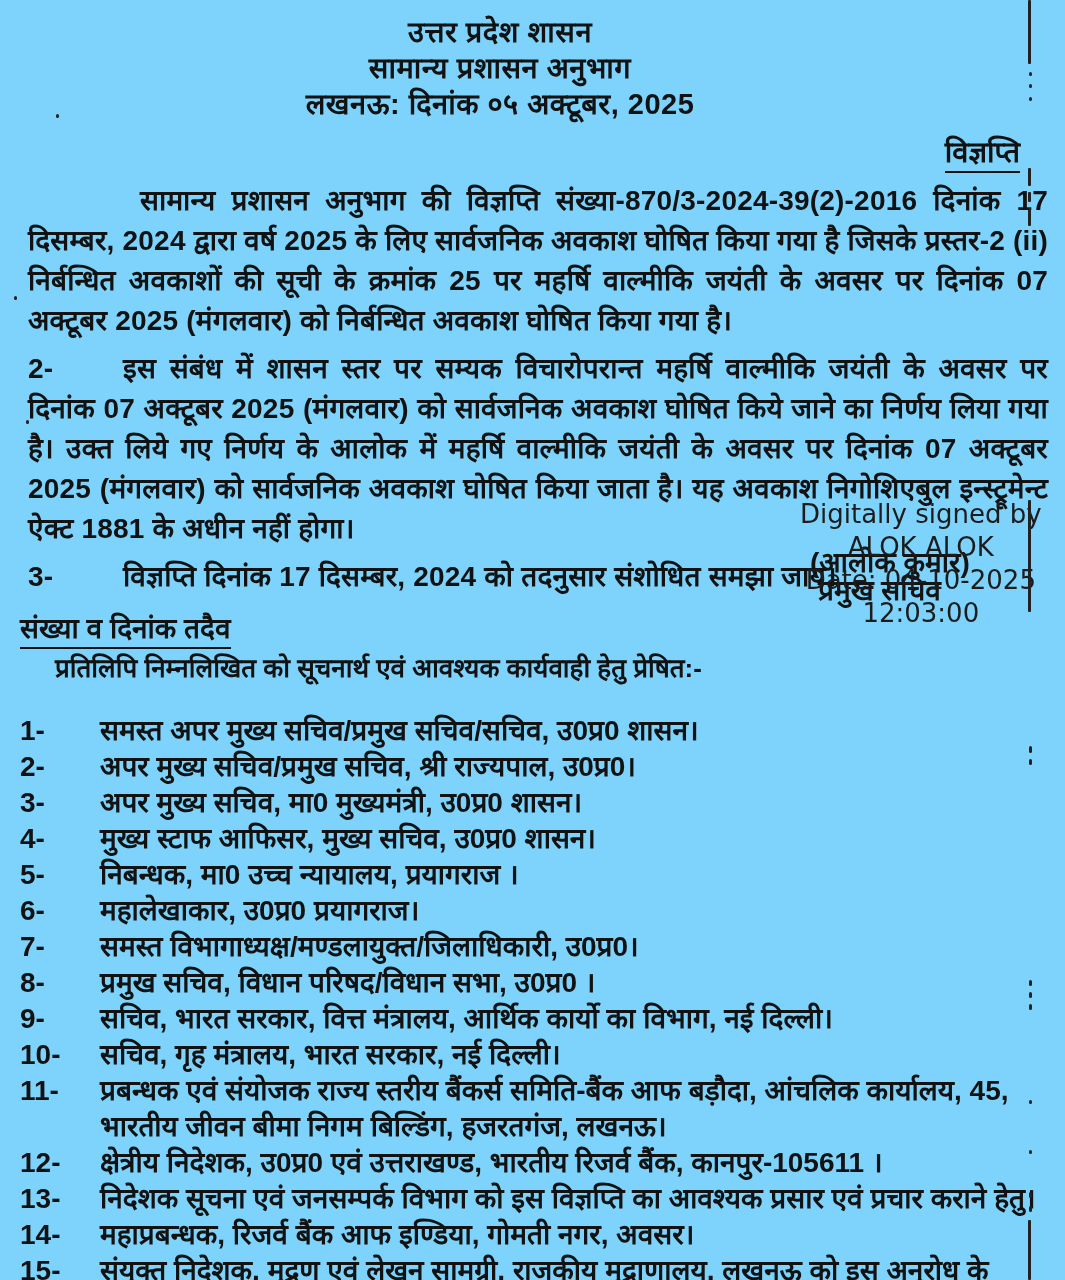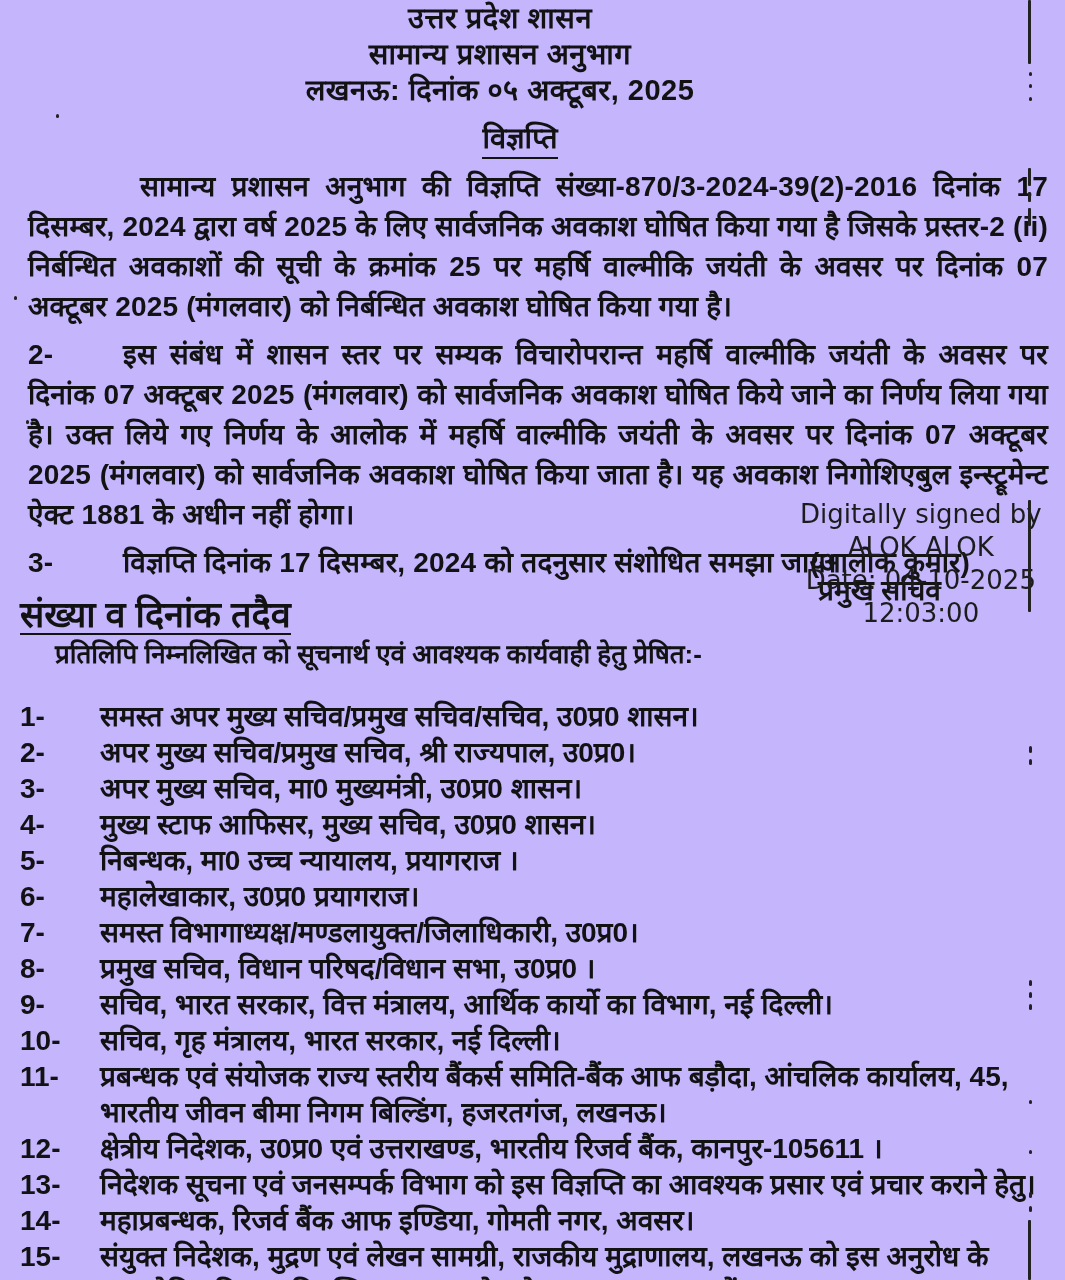--- a/index.html
+++ b/index.html
@@ -5,38 +5,38 @@
   html,body{margin:0;padding:0;}
   body{
     background:#e8e8e8;
     font-family:"Liberation Sans","DejaVu Sans",sans-serif;
   }
   .page{
     position:relative;
     width:1065px;
     height:1280px;
     margin:0 auto;
-    background:#c4b5fd;
+    background:#7dd3fc;
     color:#121212;
     overflow:hidden;
     box-sizing:border-box;
-    padding:0 25px 0 20px;
+    padding:14px 25px 0 20px;
   }
   
   .doc-header{
     width:960px;
     text-align:center;
     font-size:29px;
     line-height:36px;
     font-weight:600;
     letter-spacing:0.5px;
   }
   .doc-title{
     width:1000px;
-    text-align:center;
+    text-align:right;
     margin-top:12px;
     font-size:29px;
     line-height:36px;
     font-weight:700;
   }
   .doc-title span{
     border-bottom:2.5px solid #121212;
     padding-bottom:1px;
     display:inline-block;
   }
@@ -78,21 +78,21 @@
     font-size:26px;
     line-height:33px;
     font-weight:400;
     color:#1c1c1c;
     white-space:nowrap;
     text-align:center;
   }
   
   .ref-line{
     margin-top:14px;
-    font-size:36px;
+    font-size:28px;
     font-weight:700;
     line-height:36px;
   }
   .ref-line span{border-bottom:2.5px solid #121212;display:inline-block;}
   .copy-line{
     margin-top:0;
     padding-left:35px;
     font-size:26px;
     font-weight:600;
     line-height:38px;

